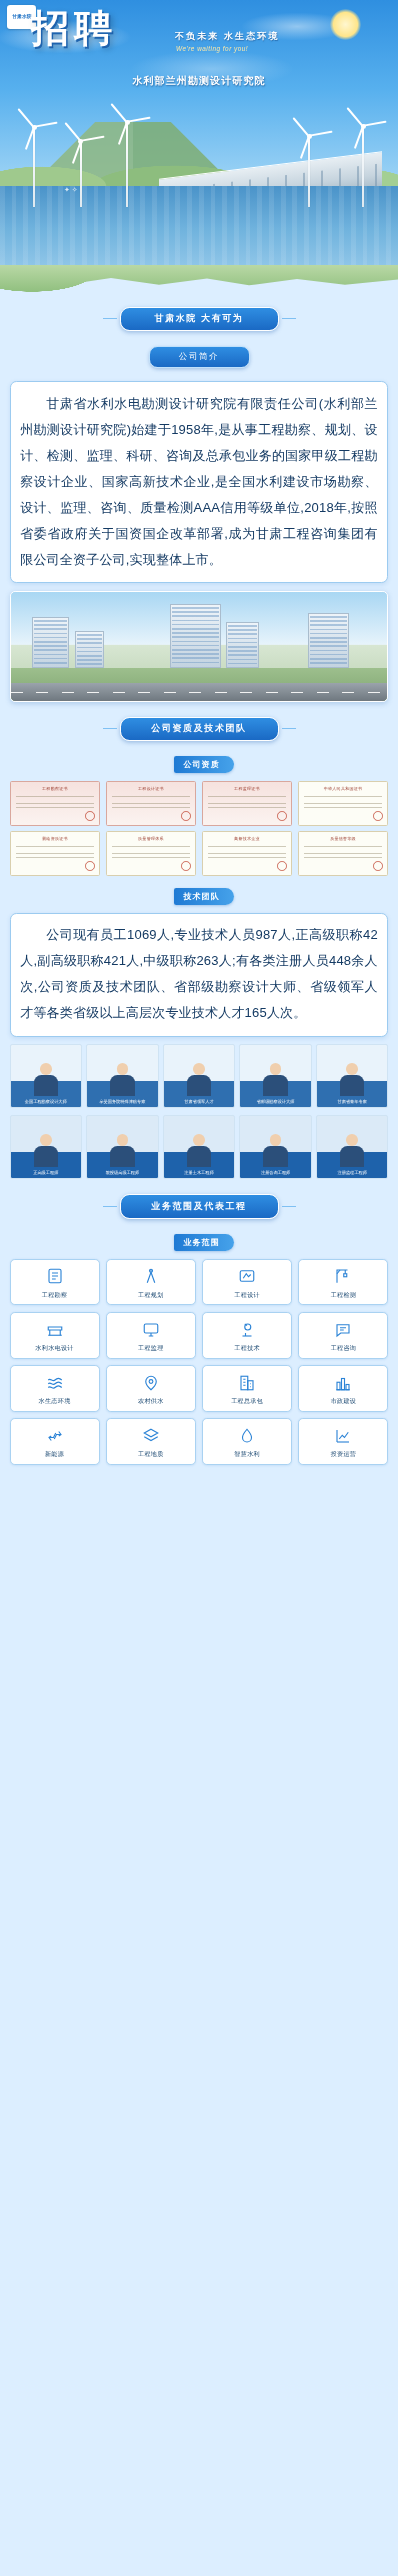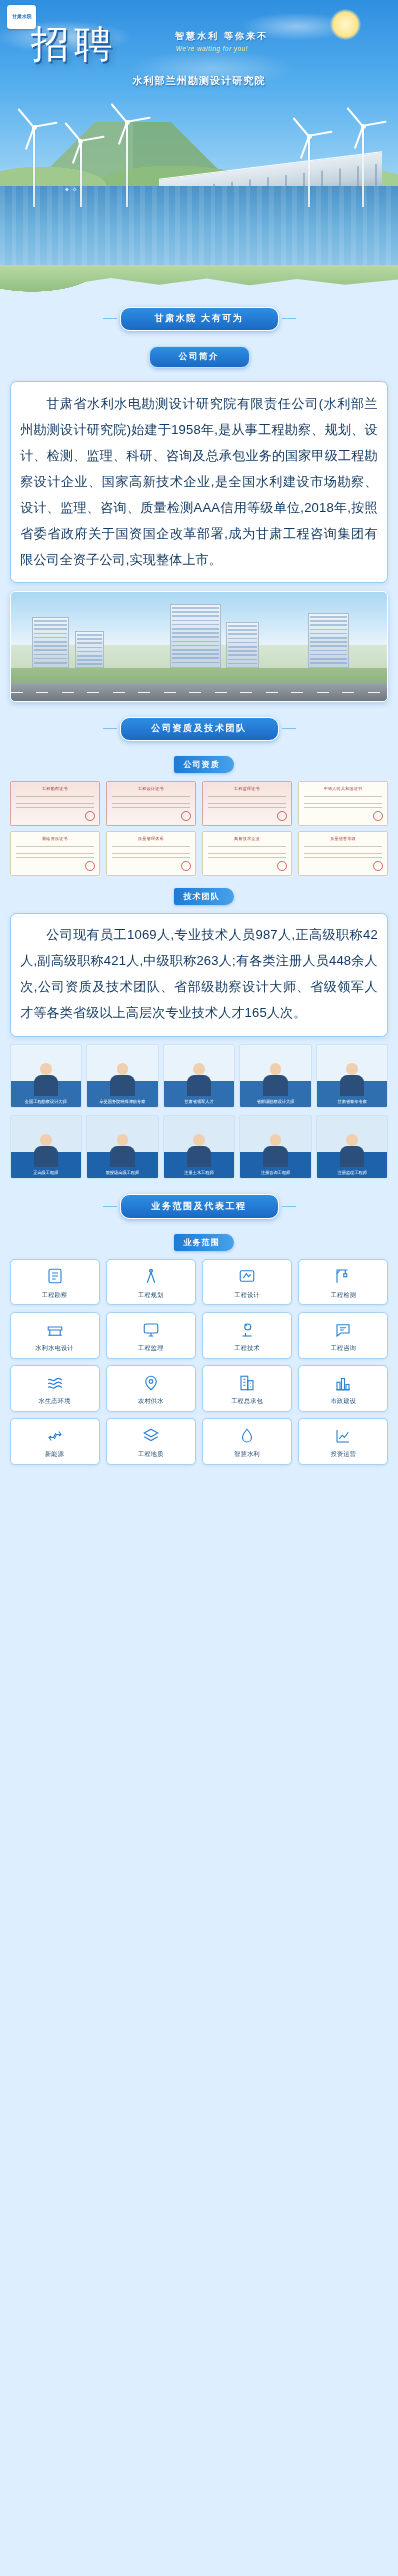--- a/index.html
+++ b/index.html
@@ -28,22 +28,22 @@
   .logo-badge {
     position:absolute; left:7.4px; top:5.3px; width:29px; height:23.4px;
     background:#ffffff; border-radius:3.2px;
     display:flex; align-items:center; justify-content:center;
     box-shadow:0 0.5px 2.1px rgba(0,0,0,.18);
   }
   .logo-badge .lg {
     font-size:4.8px; color:#1a6fc4; font-weight:bold; line-height:1.15; text-align:center;
   }
   .hero-title {
-    position:absolute; left:31px; top:19px;
-    font-size:38px; font-weight:normal; color:#ffffff;
+    position:absolute; left:31px; top:3px;
+    font-size:38px; font-weight:bold; color:#ffffff;
     letter-spacing:5.3px;
     text-shadow: 1.6px 1.6px 0 #1e63ae, 3.2px 3.2px 6.4px rgba(0,0,0,.25);
     font-family:"Liberation Serif", serif;
   }
   .hero-sub {
     position:absolute; left:175px; top:30px;
     font-size:9px; color:#ffffff; letter-spacing:2.1px; font-weight:bold;
     text-shadow:0.5px 0.5px 1.1px rgba(20,70,130,.6);
   }
   .hero-sub-en {
@@ -143,21 +143,21 @@
   }
   .ribbon:before, .ribbon:after{
     content:""; position:absolute; top:50%; width:14px; height:1.1px; background:#7fc0f3; margin-top:-0.5px;
   }
   .ribbon:before{ left:-18px; } .ribbon:after{ right:-18px; }
 
   .pill-title {
     display:block; margin:0 auto;
     width:101px; padding:4.2px 0; text-align:center;
     background: linear-gradient(180deg,#2f8ee2 0%, #1a69c4 100%);
-    color:#fff; font-size:8.5px; font-weight:bold; letter-spacing:1.6px;
+    color:#fff; font-size:8.5px; font-weight:normal; letter-spacing:1.6px;
     border-radius:8.5px; border:1.1px solid #bfe0fb;
     box-shadow:0 1.6px 3.7px rgba(25,90,170,.3);
   }
 
   
   .card {
     margin:7.4px 9.6px 0; background:#ffffff;
     border:1.1px solid #9ccbf0; border-radius:6.4px;
     padding:8.5px 9.6px 9.6px;
     box-shadow:0 1.1px 4.2px rgba(60,130,200,.14);
@@ -277,21 +277,21 @@
 
   <div class="hero">
     <div class="hero-clouds"></div>
     <div class="sun"></div>
 
     <div class="logo-badge">
       <div class="lg">甘肃水院</div>
     </div>
 
     <div class="hero-title">招聘</div>
-    <div class="hero-sub">智慧水利  等你来不</div>
+    <div class="hero-sub">不负未来  水生态环境</div>
     <div class="hero-sub-en">We're waiting for you!</div>
     <div class="hero-org1">水利部兰州勘测设计研究院</div>
 
     <div class="hero-scene">
       <div class="mountains"></div>
       <div class="hills"></div>
       <div class="dam"></div>
       <div class="water"></div>
       <div class="bank"></div>
 

